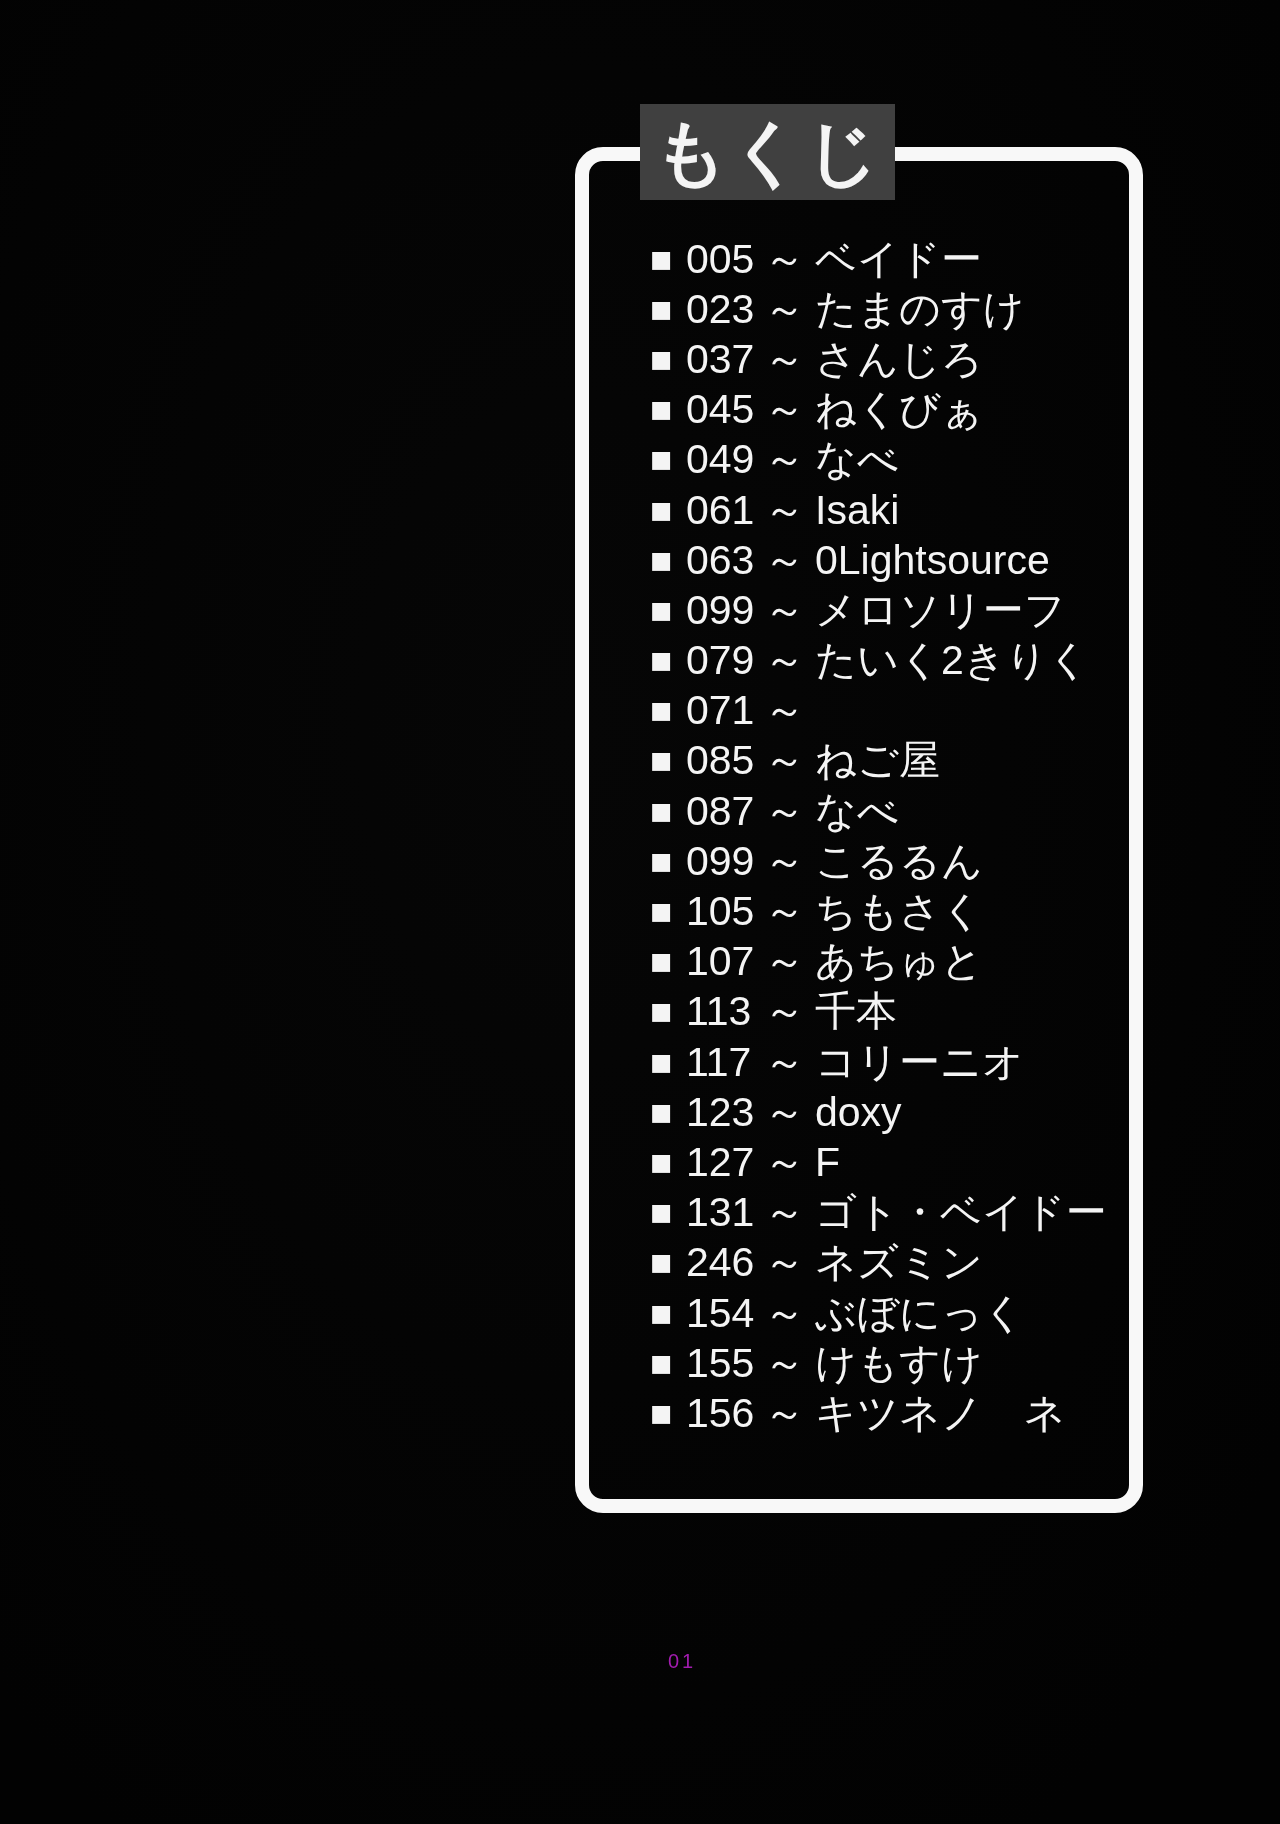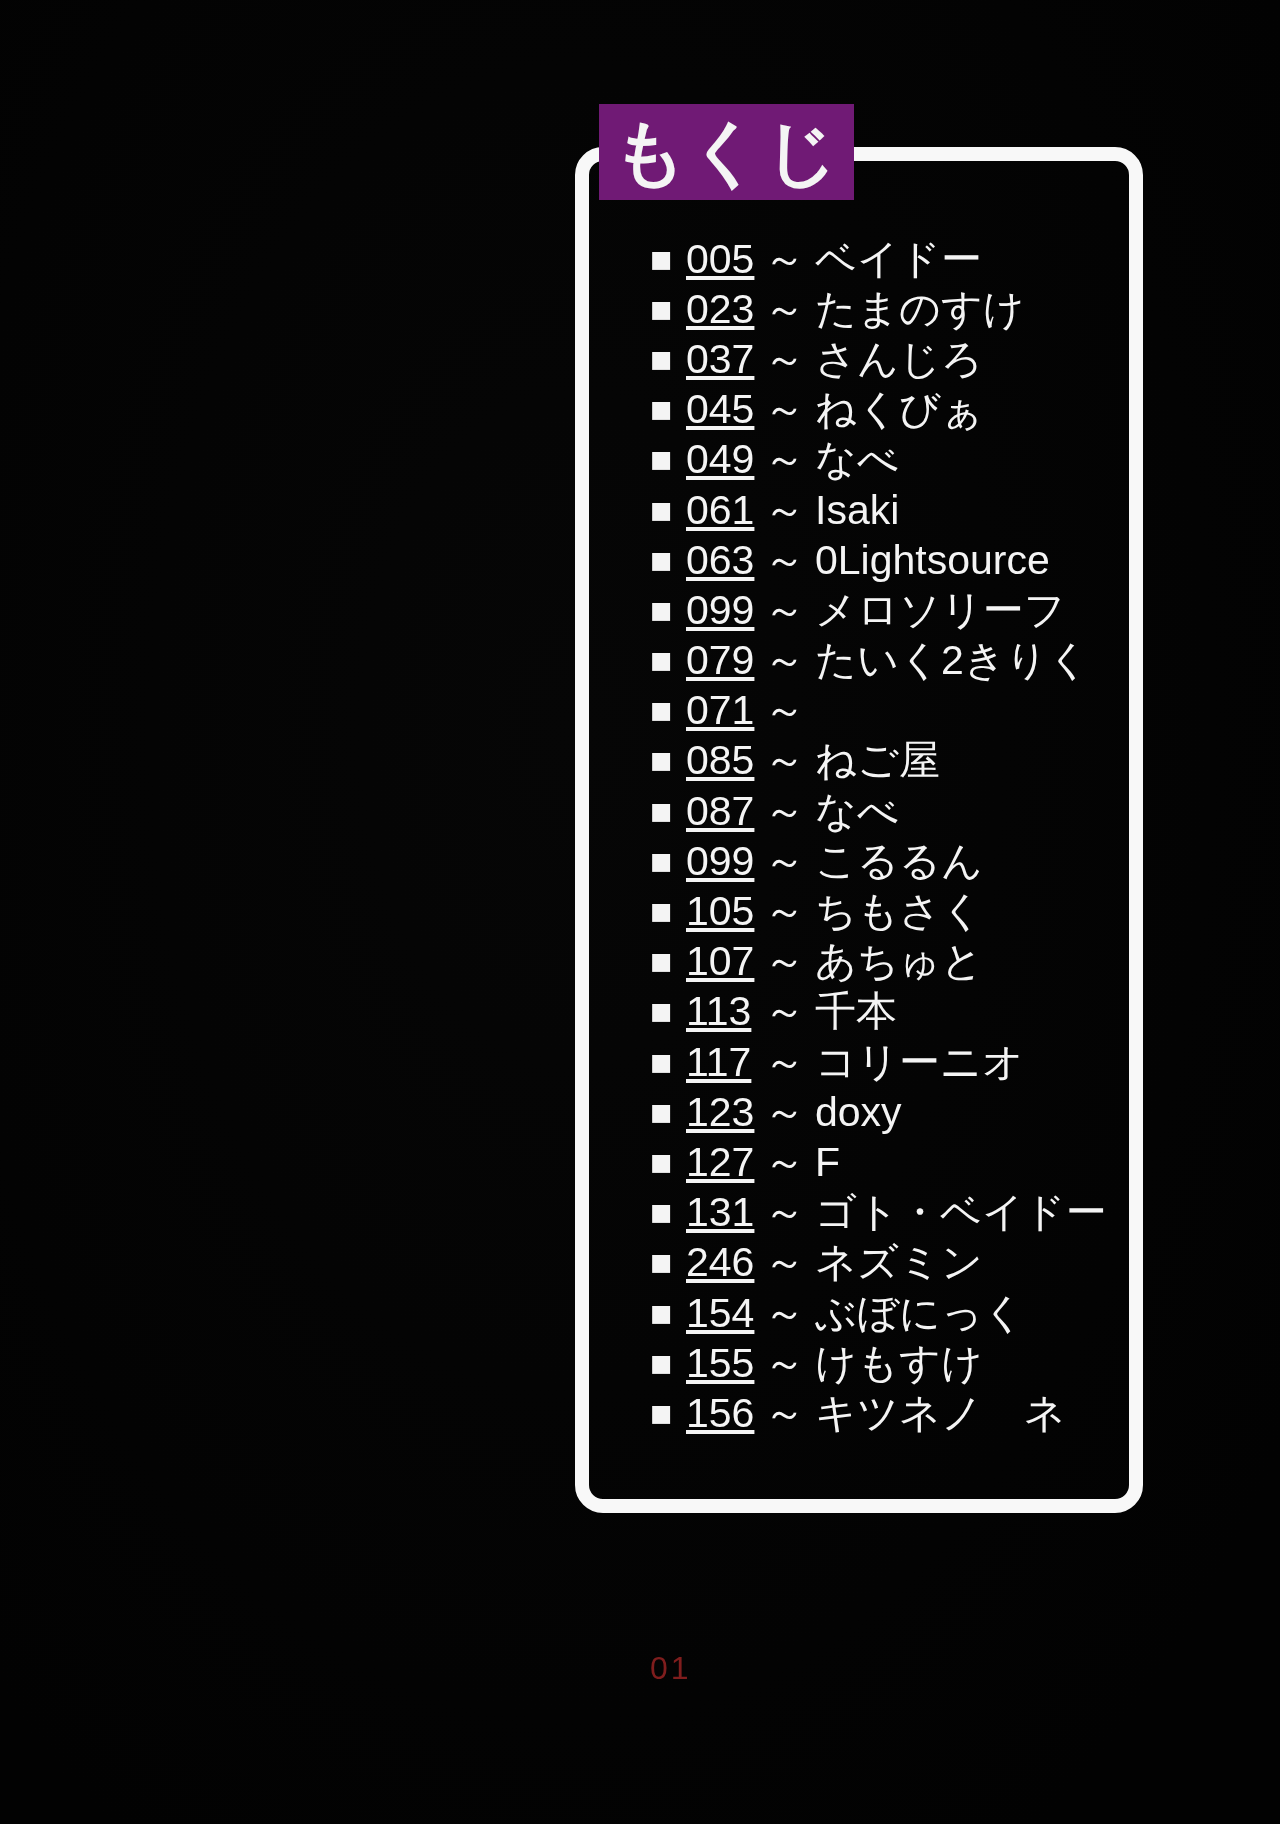--- a/index.html
+++ b/index.html
@@ -25,25 +25,25 @@
     height: 1366px;
     box-sizing: border-box;
     border: 14px solid #f8f8f8;
     border-radius: 28px;
     background: transparent;
   }
 
   
   .toc-title {
     position: absolute;
-    left: 599px;
+    left: 640px;
     top: 104px;
     margin: 0;
     padding: 0 14px;
-    background: #701a75;
+    background: #404040;
     font-size: 72px;
     line-height: 96px;
     font-weight: 700;
     letter-spacing: 2px;
     white-space: nowrap;
   }
 
   .toc-list {
     position: absolute;
     left: 650px;
@@ -62,38 +62,37 @@
 
   .toc-row .bullet {
     width: 36px;
     font-size: 37px;
     display: inline-block;
   }
   .toc-row .num {
     width: 78px;
     display: inline-block;
     letter-spacing: 0px;
-    text-decoration: underline;
   }
   .toc-row .tilde {
     width: 51px;
     display: inline-block;
   }
   .toc-row .name {
     display: inline-block;
     white-space: pre;
   }
 
   .page-number {
     position: absolute;
-    left: 650px;
+    left: 668px;
     top: 1650px;
-    font-size: 32px;
+    font-size: 20px;
     letter-spacing: 3px;
-    color: #7f1d1d;
+    color: #a21caf;
   }
 </style>
 </head>
 <body>
 
 <div class="scan-page">
 
   <div class="toc-box"></div>
 
   <h1 class="toc-title">もくじ</h1>

